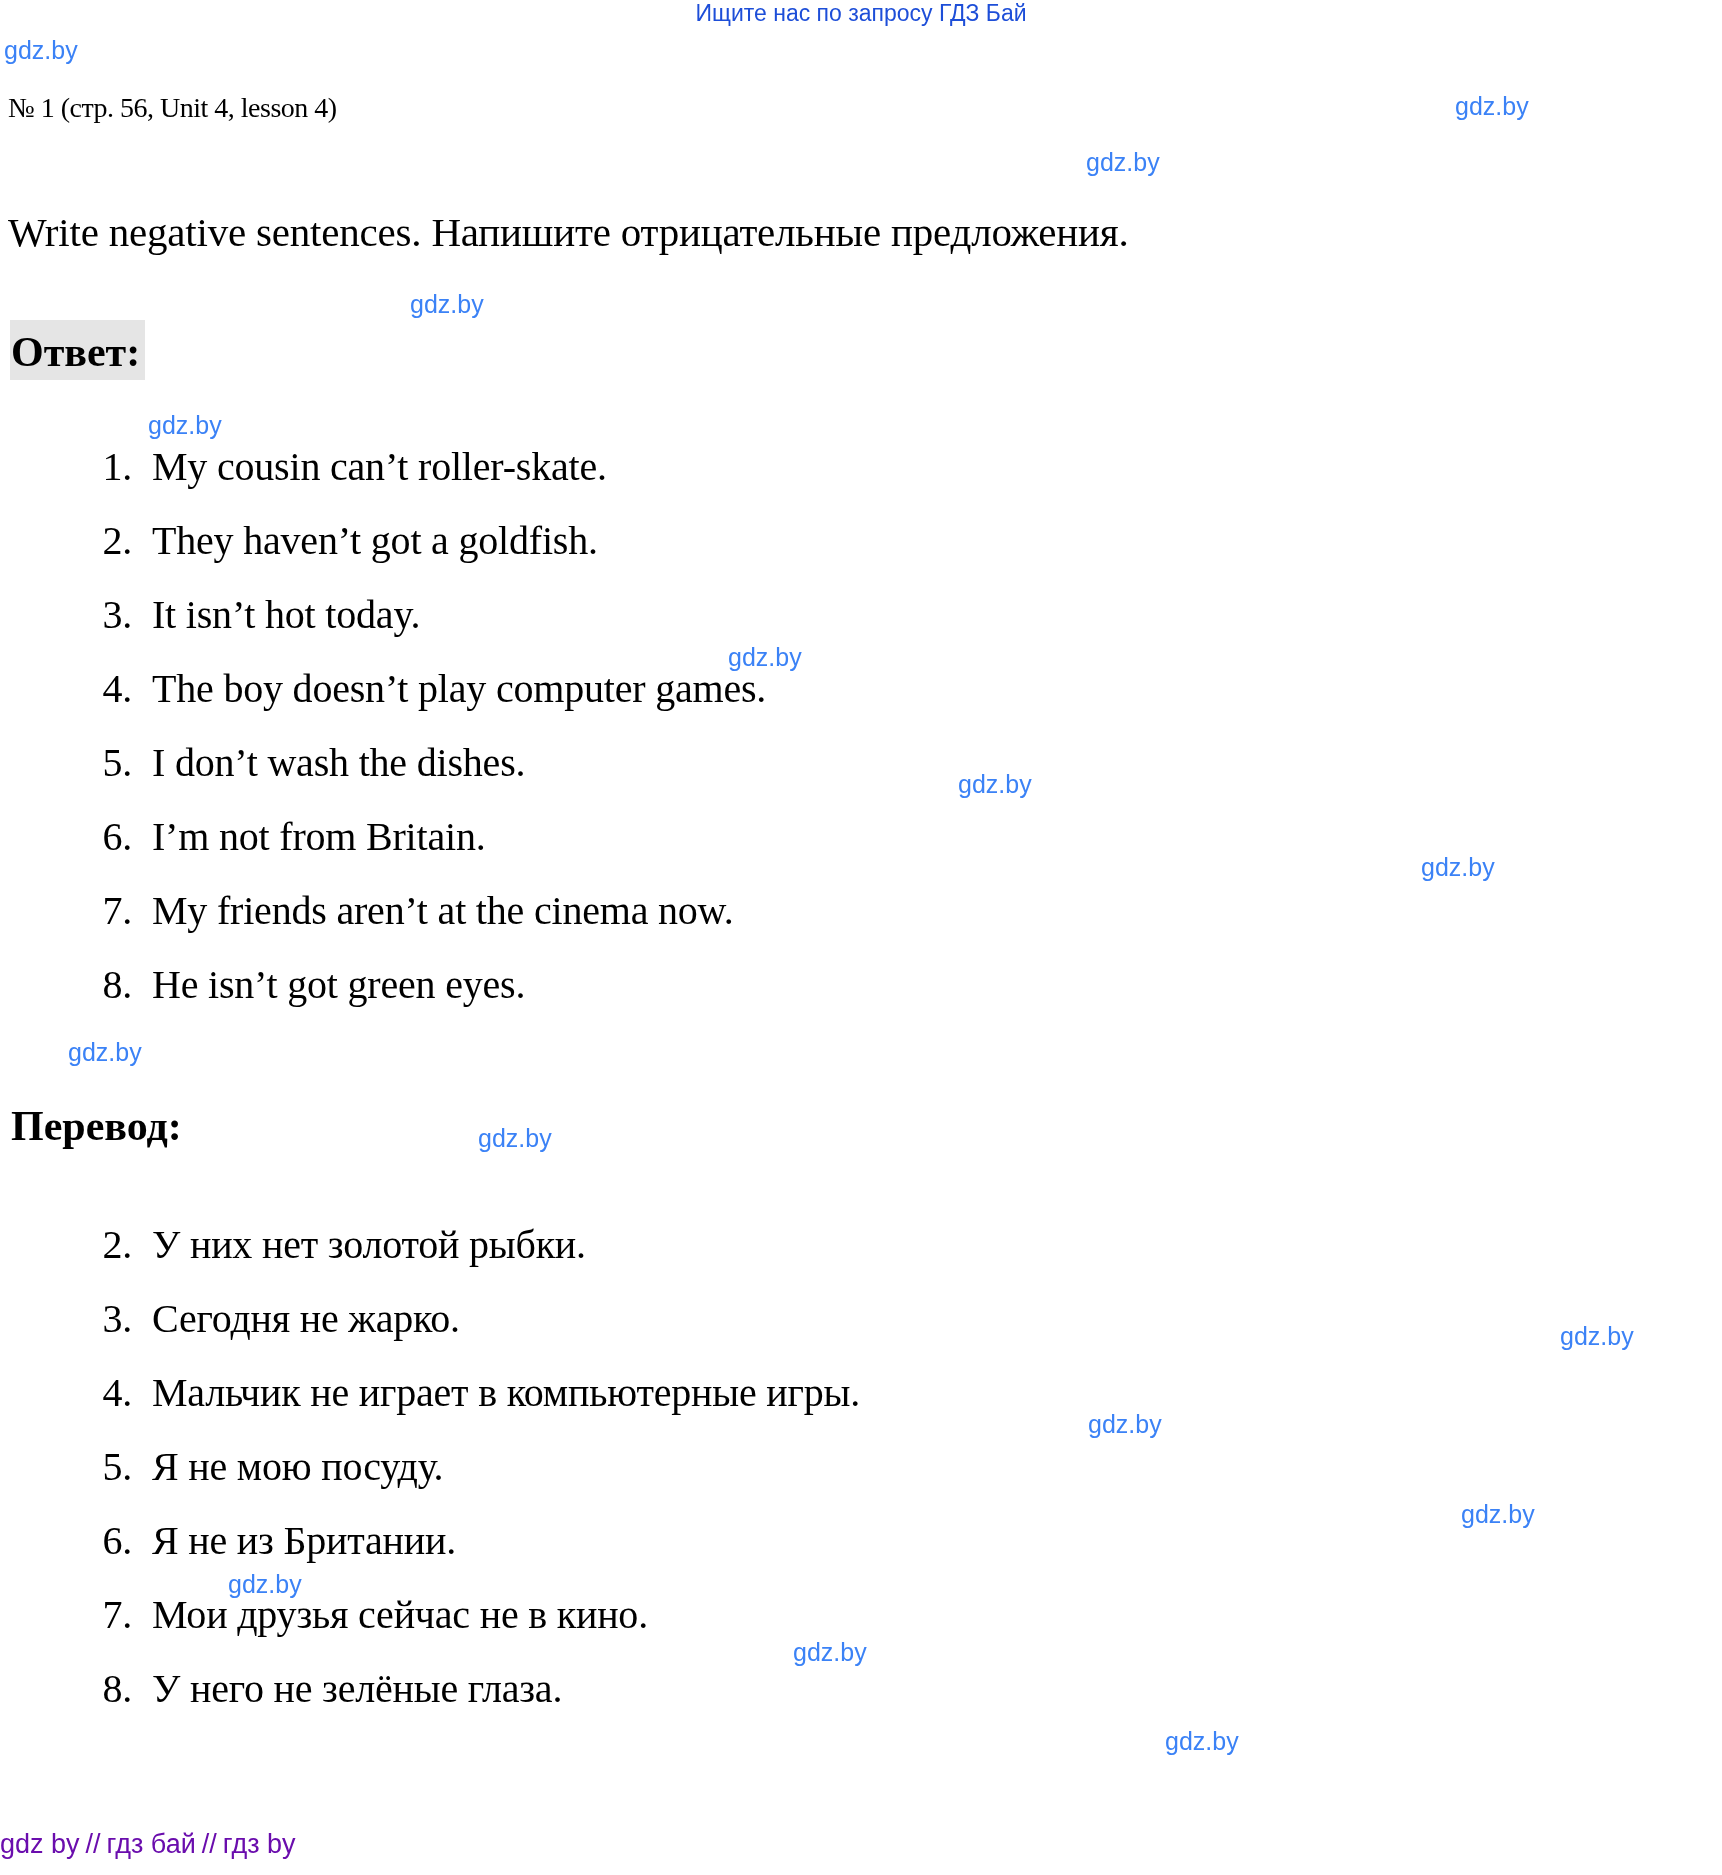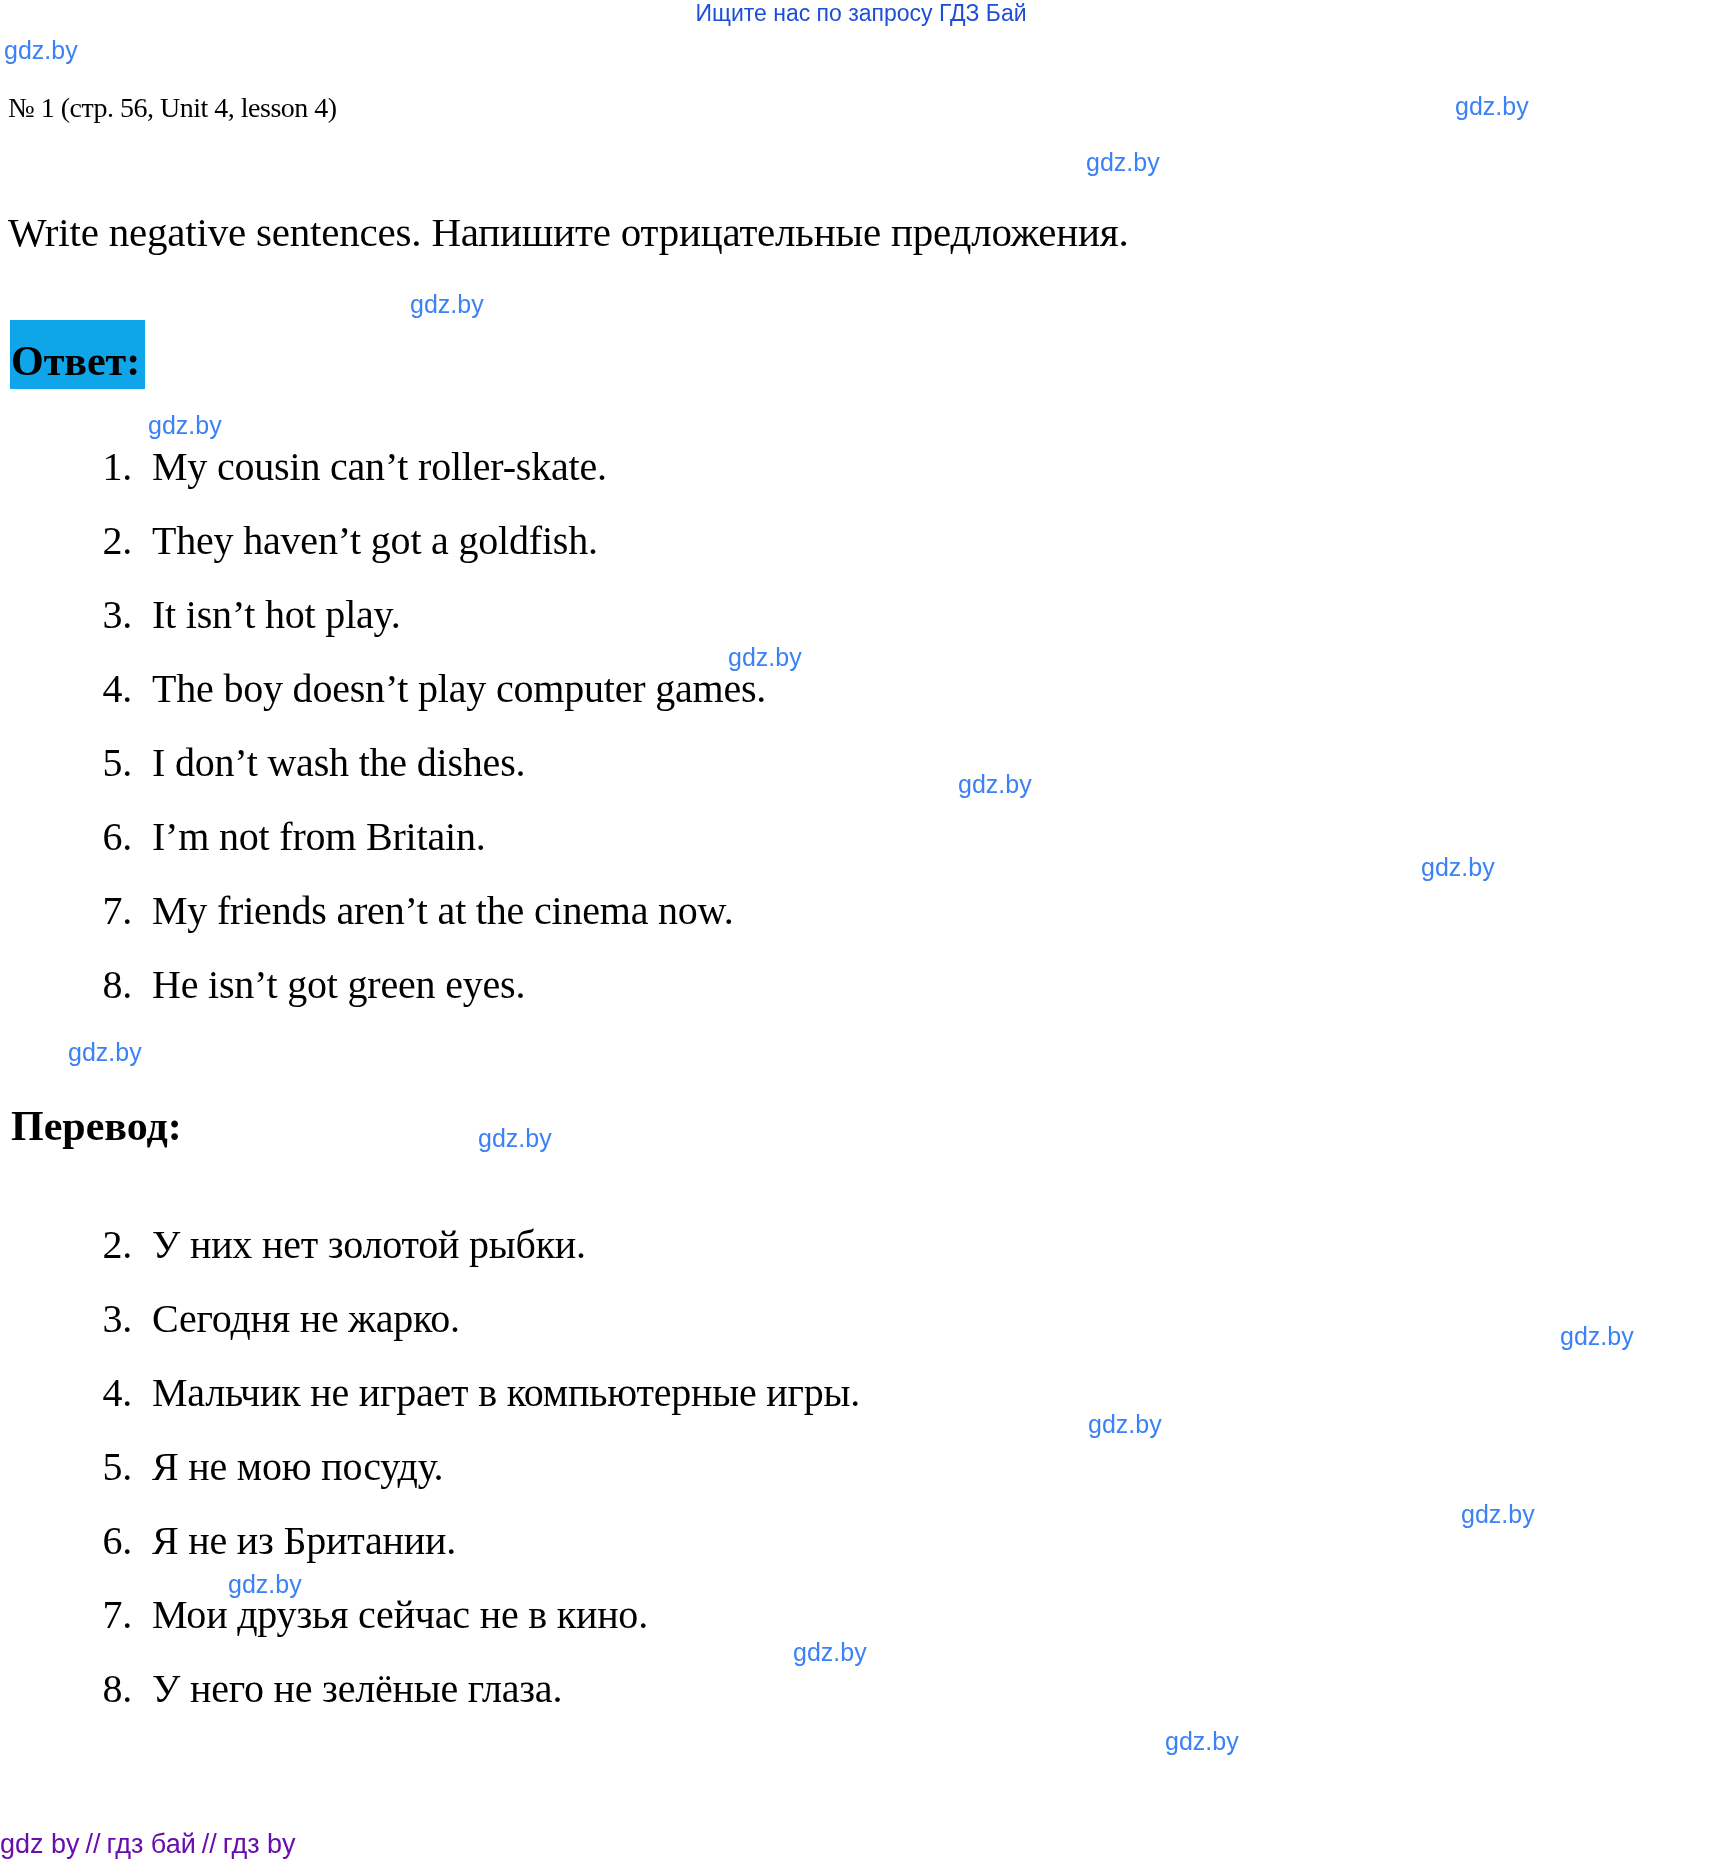--- a/index.html
+++ b/index.html
@@ -70,22 +70,22 @@
   .section-heading {
     position: absolute;
     font-weight: bold;
     font-size: 42px;
     line-height: 50px;
     white-space: nowrap;
   }
   .section-heading.answer {
     left: 10px;
     top: 320px;
-    background: #0ea5e9;
-    padding: 16px 5px 3px 1px;
+    background: #e5e5e5;
+    padding: 7px 5px 3px 1px;
   }
   .section-heading.translation {
     left: 10px;
     top: 1100px;
     padding: 1px 4px 3px 1px;
   }
 
   
   ol.sentence-list {
     position: absolute;
@@ -160,21 +160,21 @@
 
     <div class="exercise-title">№ 1 (стр. 56, Unit 4, lesson 4)</div>
 
     <div class="task-line">Write negative sentences. Напишите отрицательные предложения.</div>
 
     <div class="section-heading answer">Ответ:</div>
 
     <ol class="sentence-list english" id="answer-list">
         <li><span class="num">1.</span><span class="txt">My cousin can’t roller-skate.</span></li>
         <li><span class="num">2.</span><span class="txt">They haven’t got a goldfish.</span></li>
-        <li><span class="num">3.</span><span class="txt">It isn’t hot play.</span></li>
+        <li><span class="num">3.</span><span class="txt">It isn’t hot today.</span></li>
         <li><span class="num">4.</span><span class="txt">The boy doesn’t play computer games.</span></li>
         <li><span class="num">5.</span><span class="txt">I don’t wash the dishes.</span></li>
         <li><span class="num">6.</span><span class="txt">I’m not from Britain.</span></li>
         <li><span class="num">7.</span><span class="txt">My friends aren’t at the cinema now.</span></li>
         <li><span class="num">8.</span><span class="txt">He isn’t got green eyes.</span></li>
       </ol>
 
     <div class="section-heading translation">Перевод:</div>
 
     <ol class="sentence-list russian" id="translation-list">

